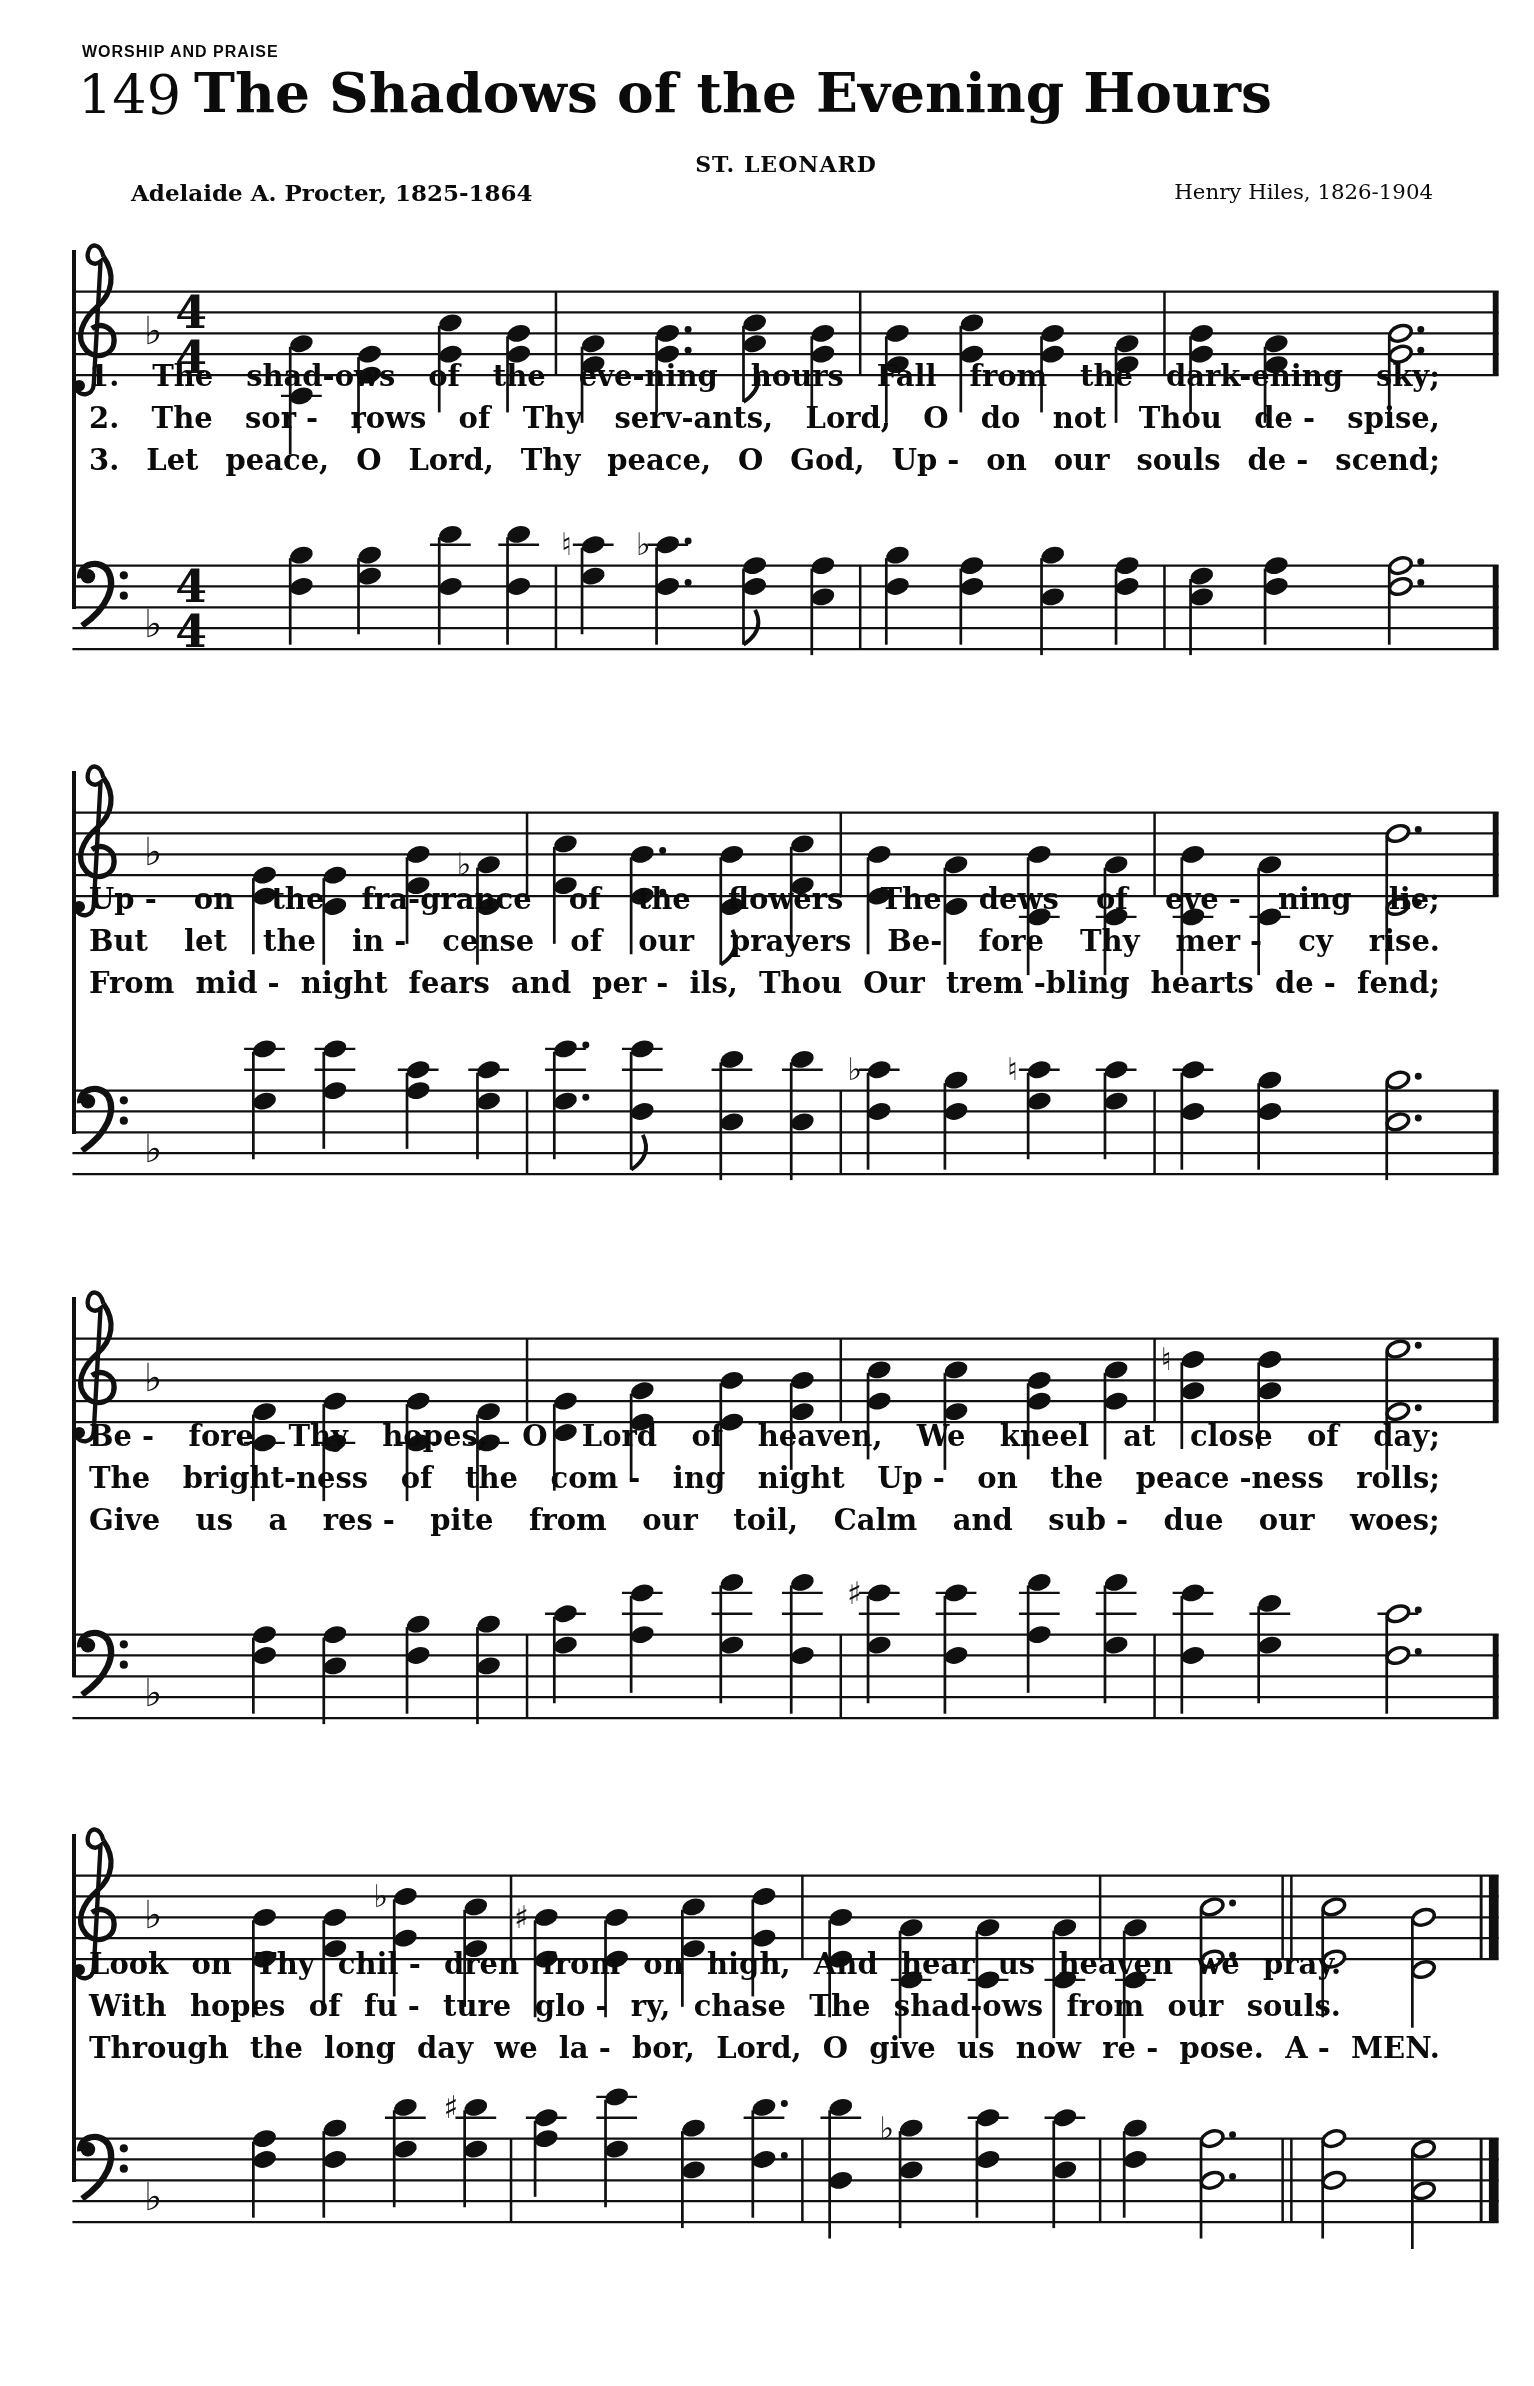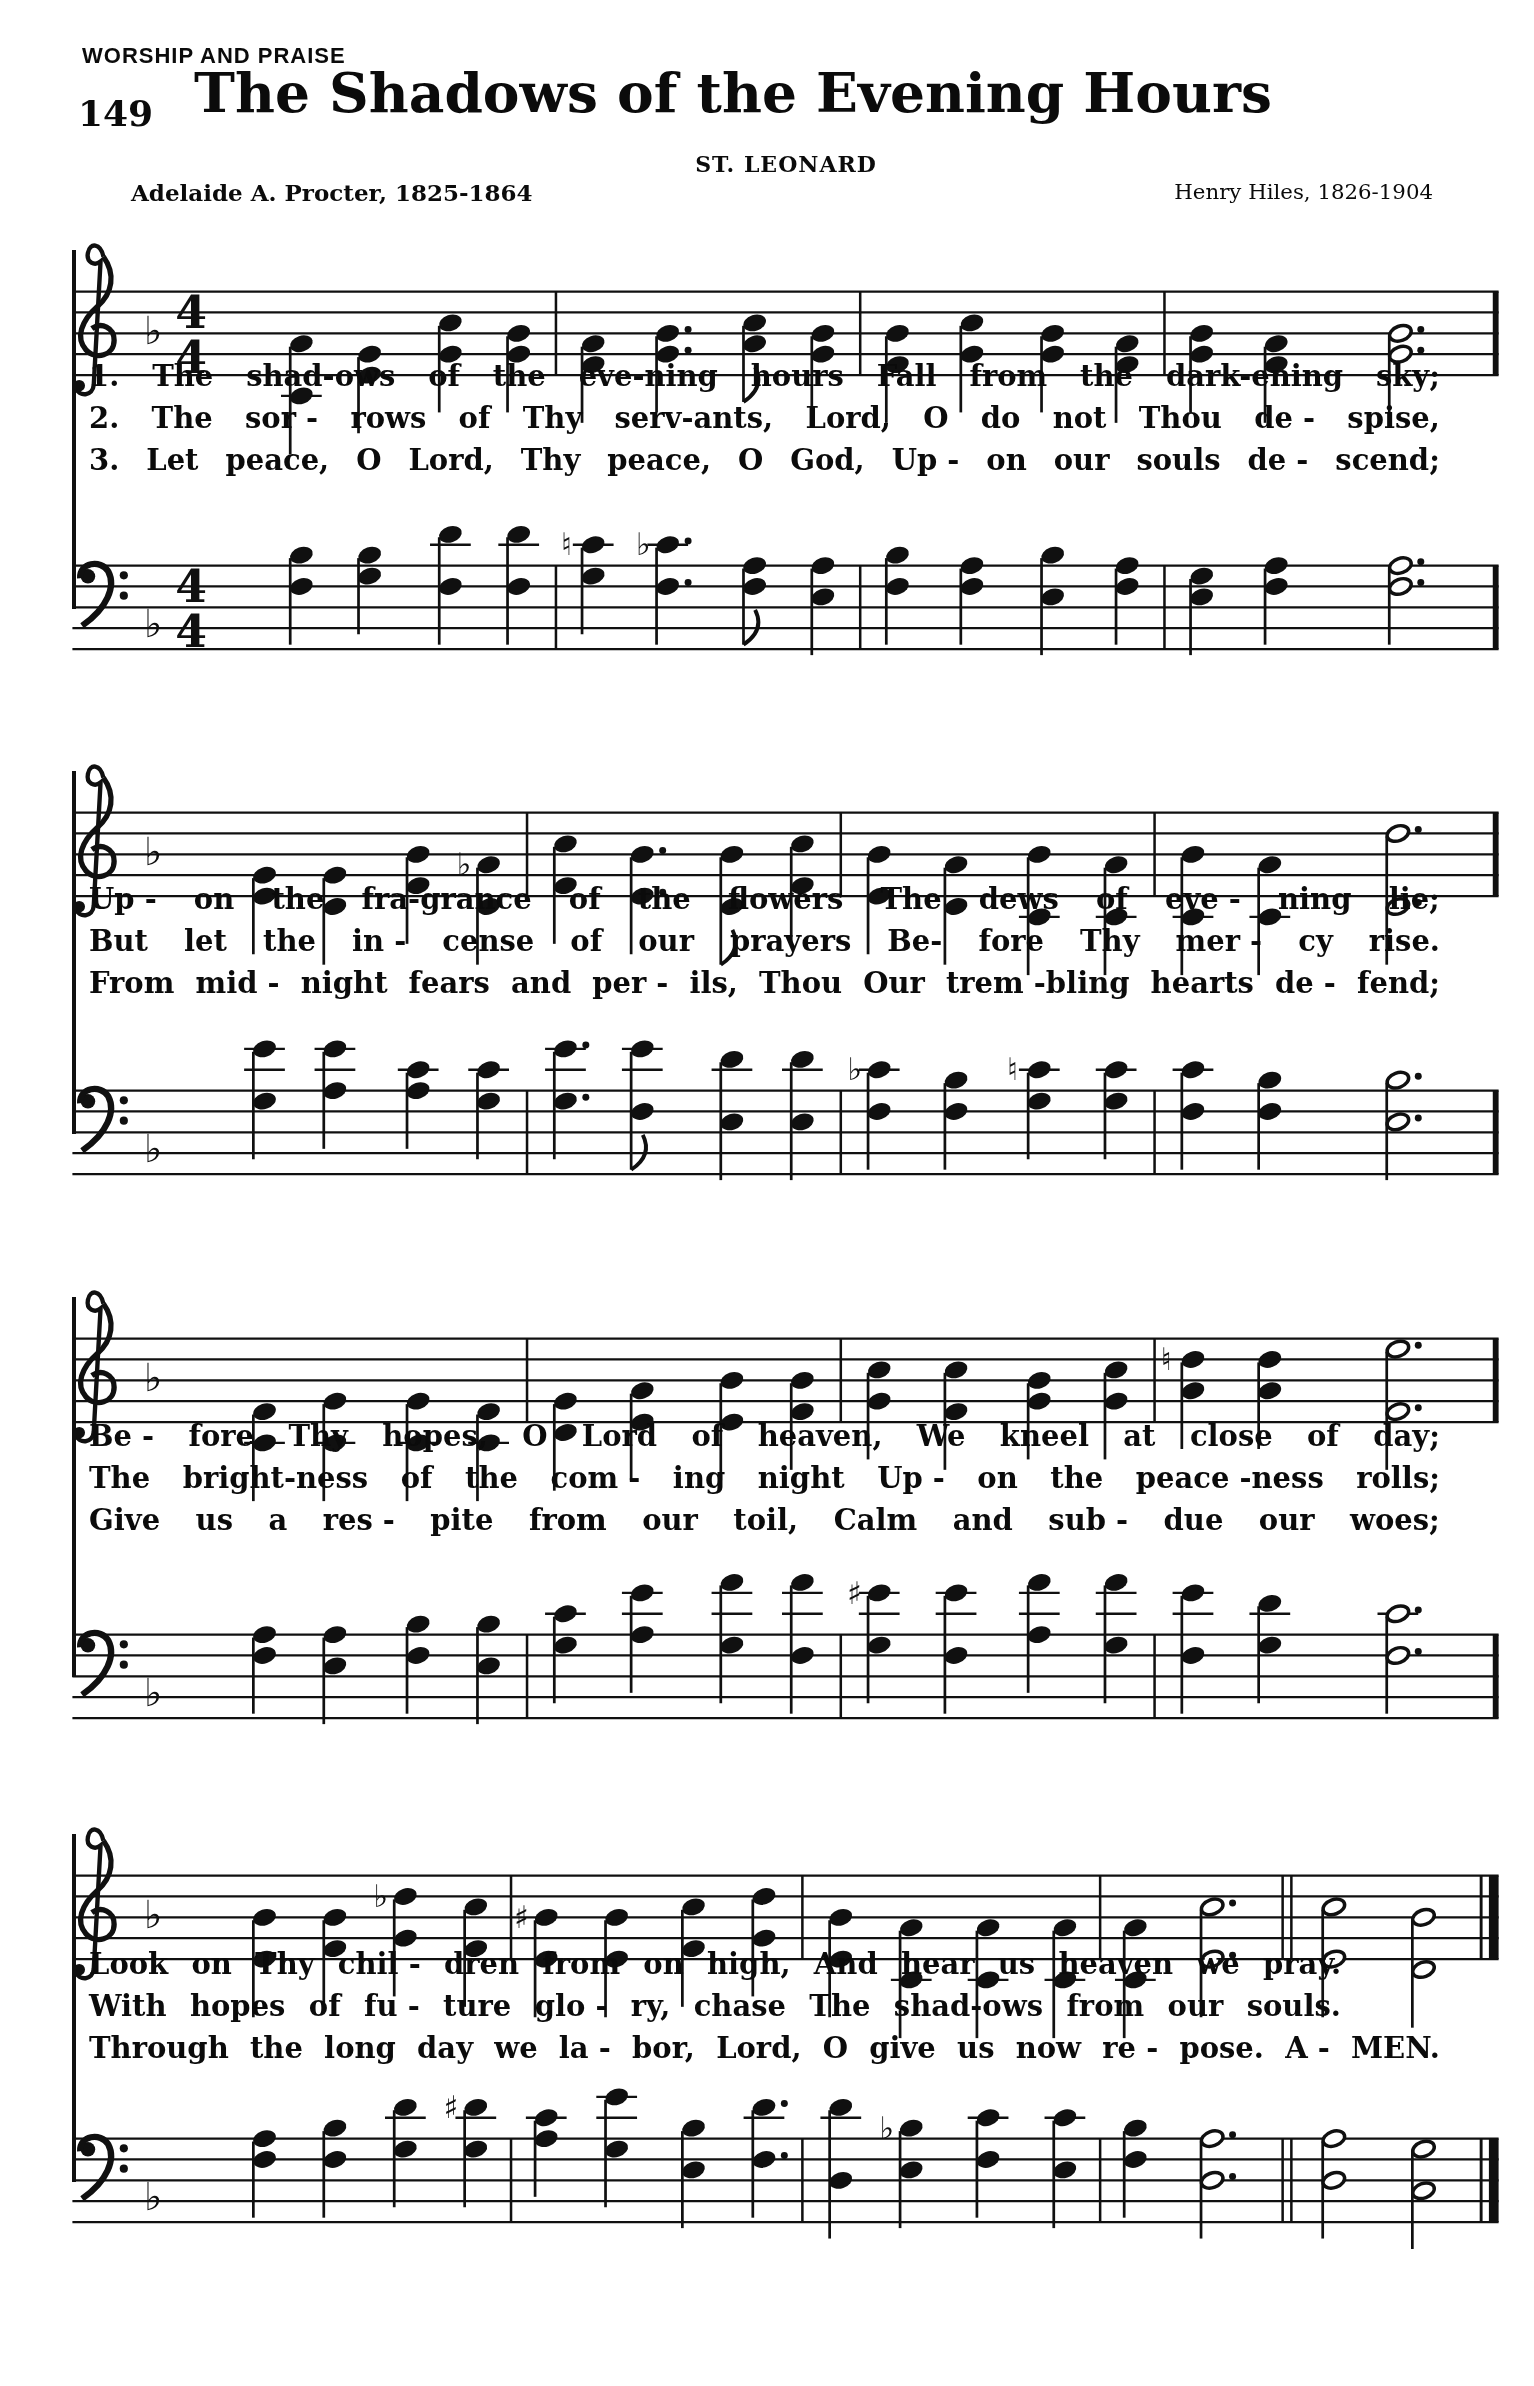--- a/index.html
+++ b/index.html
@@ -3,24 +3,24 @@
 <meta charset="utf-8">
 <style>
   html,body{margin:0;padding:0;}
   body{
     width:1534px;height:2386px;position:relative;background:#ffffff;
     font-family:"DejaVu Serif", serif;color:#0b0b0b;overflow:hidden;
   }
   .abs{position:absolute;}
   .category{
     left:82px;top:43px;font-family:"Liberation Sans", sans-serif;
-    font-weight:bold;font-size:22px;letter-spacing:1px;
+    font-weight:bold;font-size:16px;letter-spacing:1px;
   }
   .hymn-number{
-    left:78px;top:92px;font-size:36px;font-weight:bold;
+    left:78px;top:64px;font-size:54px;font-weight:normal;
   }
   .page-title{
     left:194px;top:60px;width:1155px;text-align:left;
     font-size:55px;font-weight:bold;white-space:nowrap;
   }
   .tune-name{
     left:0;top:151px;width:1572px;text-align:center;
     font-size:22px;font-weight:bold;letter-spacing:1px;
   }
   .author{left:131px;top:179px;font-size:23px;font-weight:bold;}

